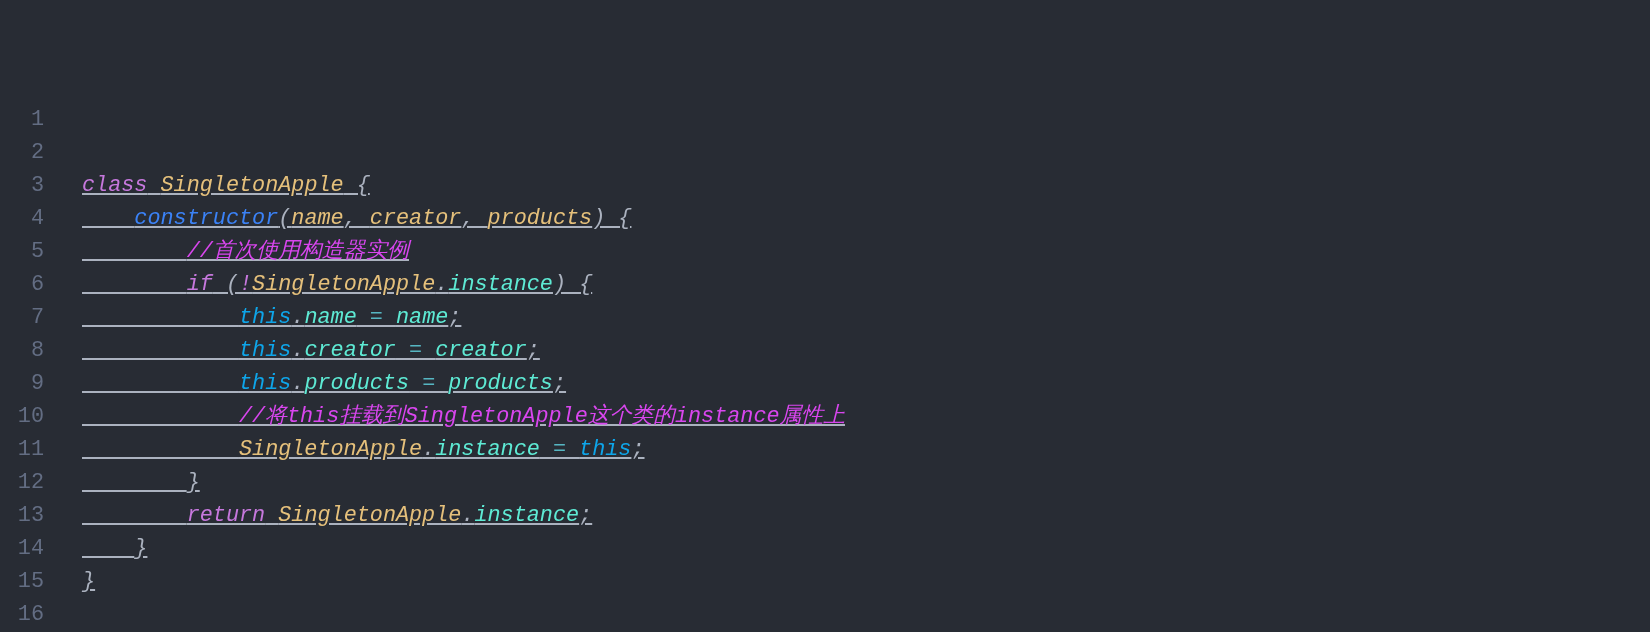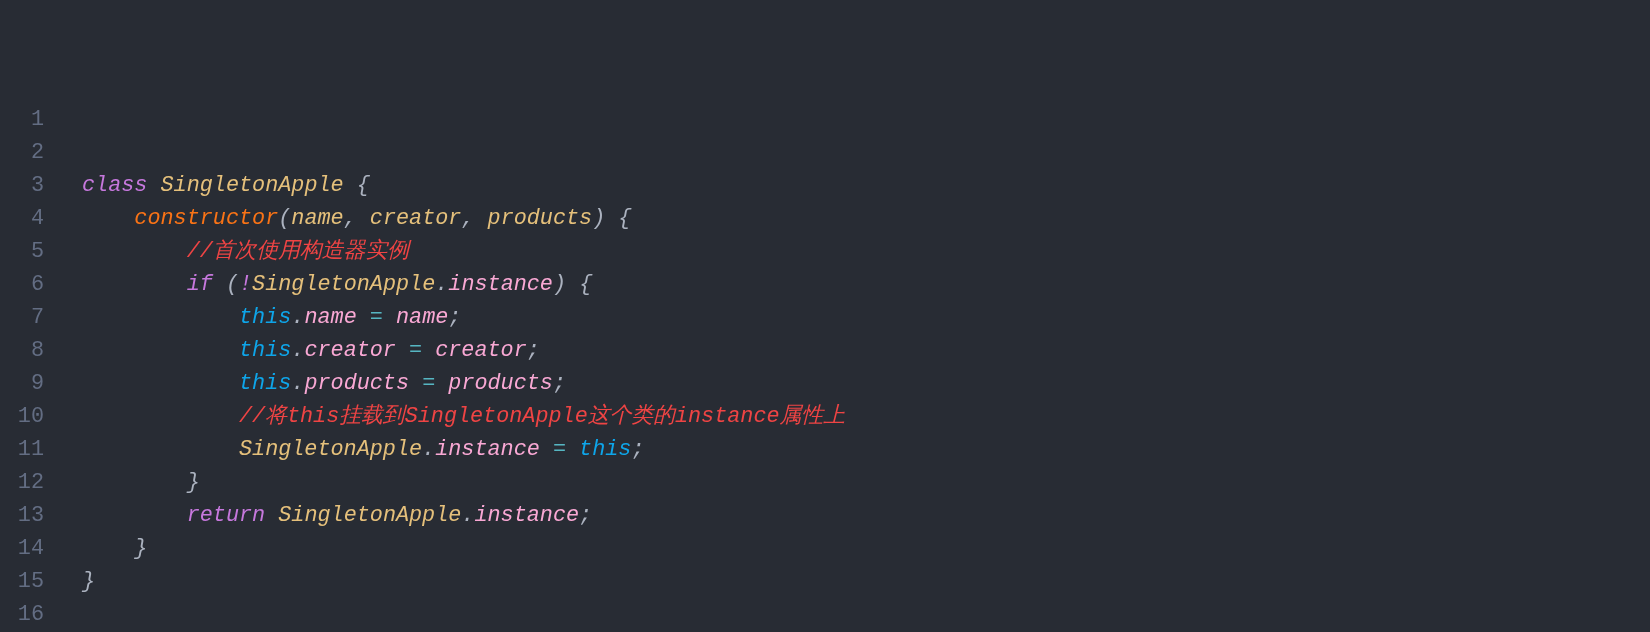--- a/index.html
+++ b/index.html
@@ -27,31 +27,31 @@
     min-width: 62px;
     font-style: normal;
     line-height: 33px;
   }
   .gutter .line-number { display: block; }
   .code {
     padding: 3px 0 0 20px;
     line-height: 33px;
     position: relative;
   }
-  .code-line { display: block; min-height: 33px; }
+  .code-line { display: block; min-height: 33px; text-decoration: underline; }
   .tok-key   { color: #c678dd; } 
   .tok-class { color: #e5c07b; } 
-  .tok-fn    { color: #f97316; } 
+  .tok-fn    { color: #3b82f6; } 
   .tok-prm   { color: #e5c07b; } 
   .tok-op    { color: #56b6c2; } 
   .tok-opred { color: #c678dd; } 
   .tok-punc  { color: #abb2bf; } 
   .tok-this  { color: #0ea5e9; }
-  .tok-def   { color: #f9a8d4; } 
-  .tok-com   { color: #ef4444; font-style: italic; text-align: right; }
+  .tok-def   { color: #5eead4; } 
+  .tok-com   { color: #d946ef; font-style: italic; text-align: right; }
 </style>
 </head>
 <body>
 
 
 
 <div class="editor">
   <div class="gutter" id="gutter"><span class="line-number">1</span><span class="line-number">2</span><span class="line-number">3</span><span class="line-number">4</span><span class="line-number">5</span><span class="line-number">6</span><span class="line-number">7</span><span class="line-number">8</span><span class="line-number">9</span><span class="line-number">10</span><span class="line-number">11</span><span class="line-number">12</span><span class="line-number">13</span><span class="line-number">14</span><span class="line-number">15</span><span class="line-number">16</span><span class="line-number">17</span></div>
   <div class="code">
 

